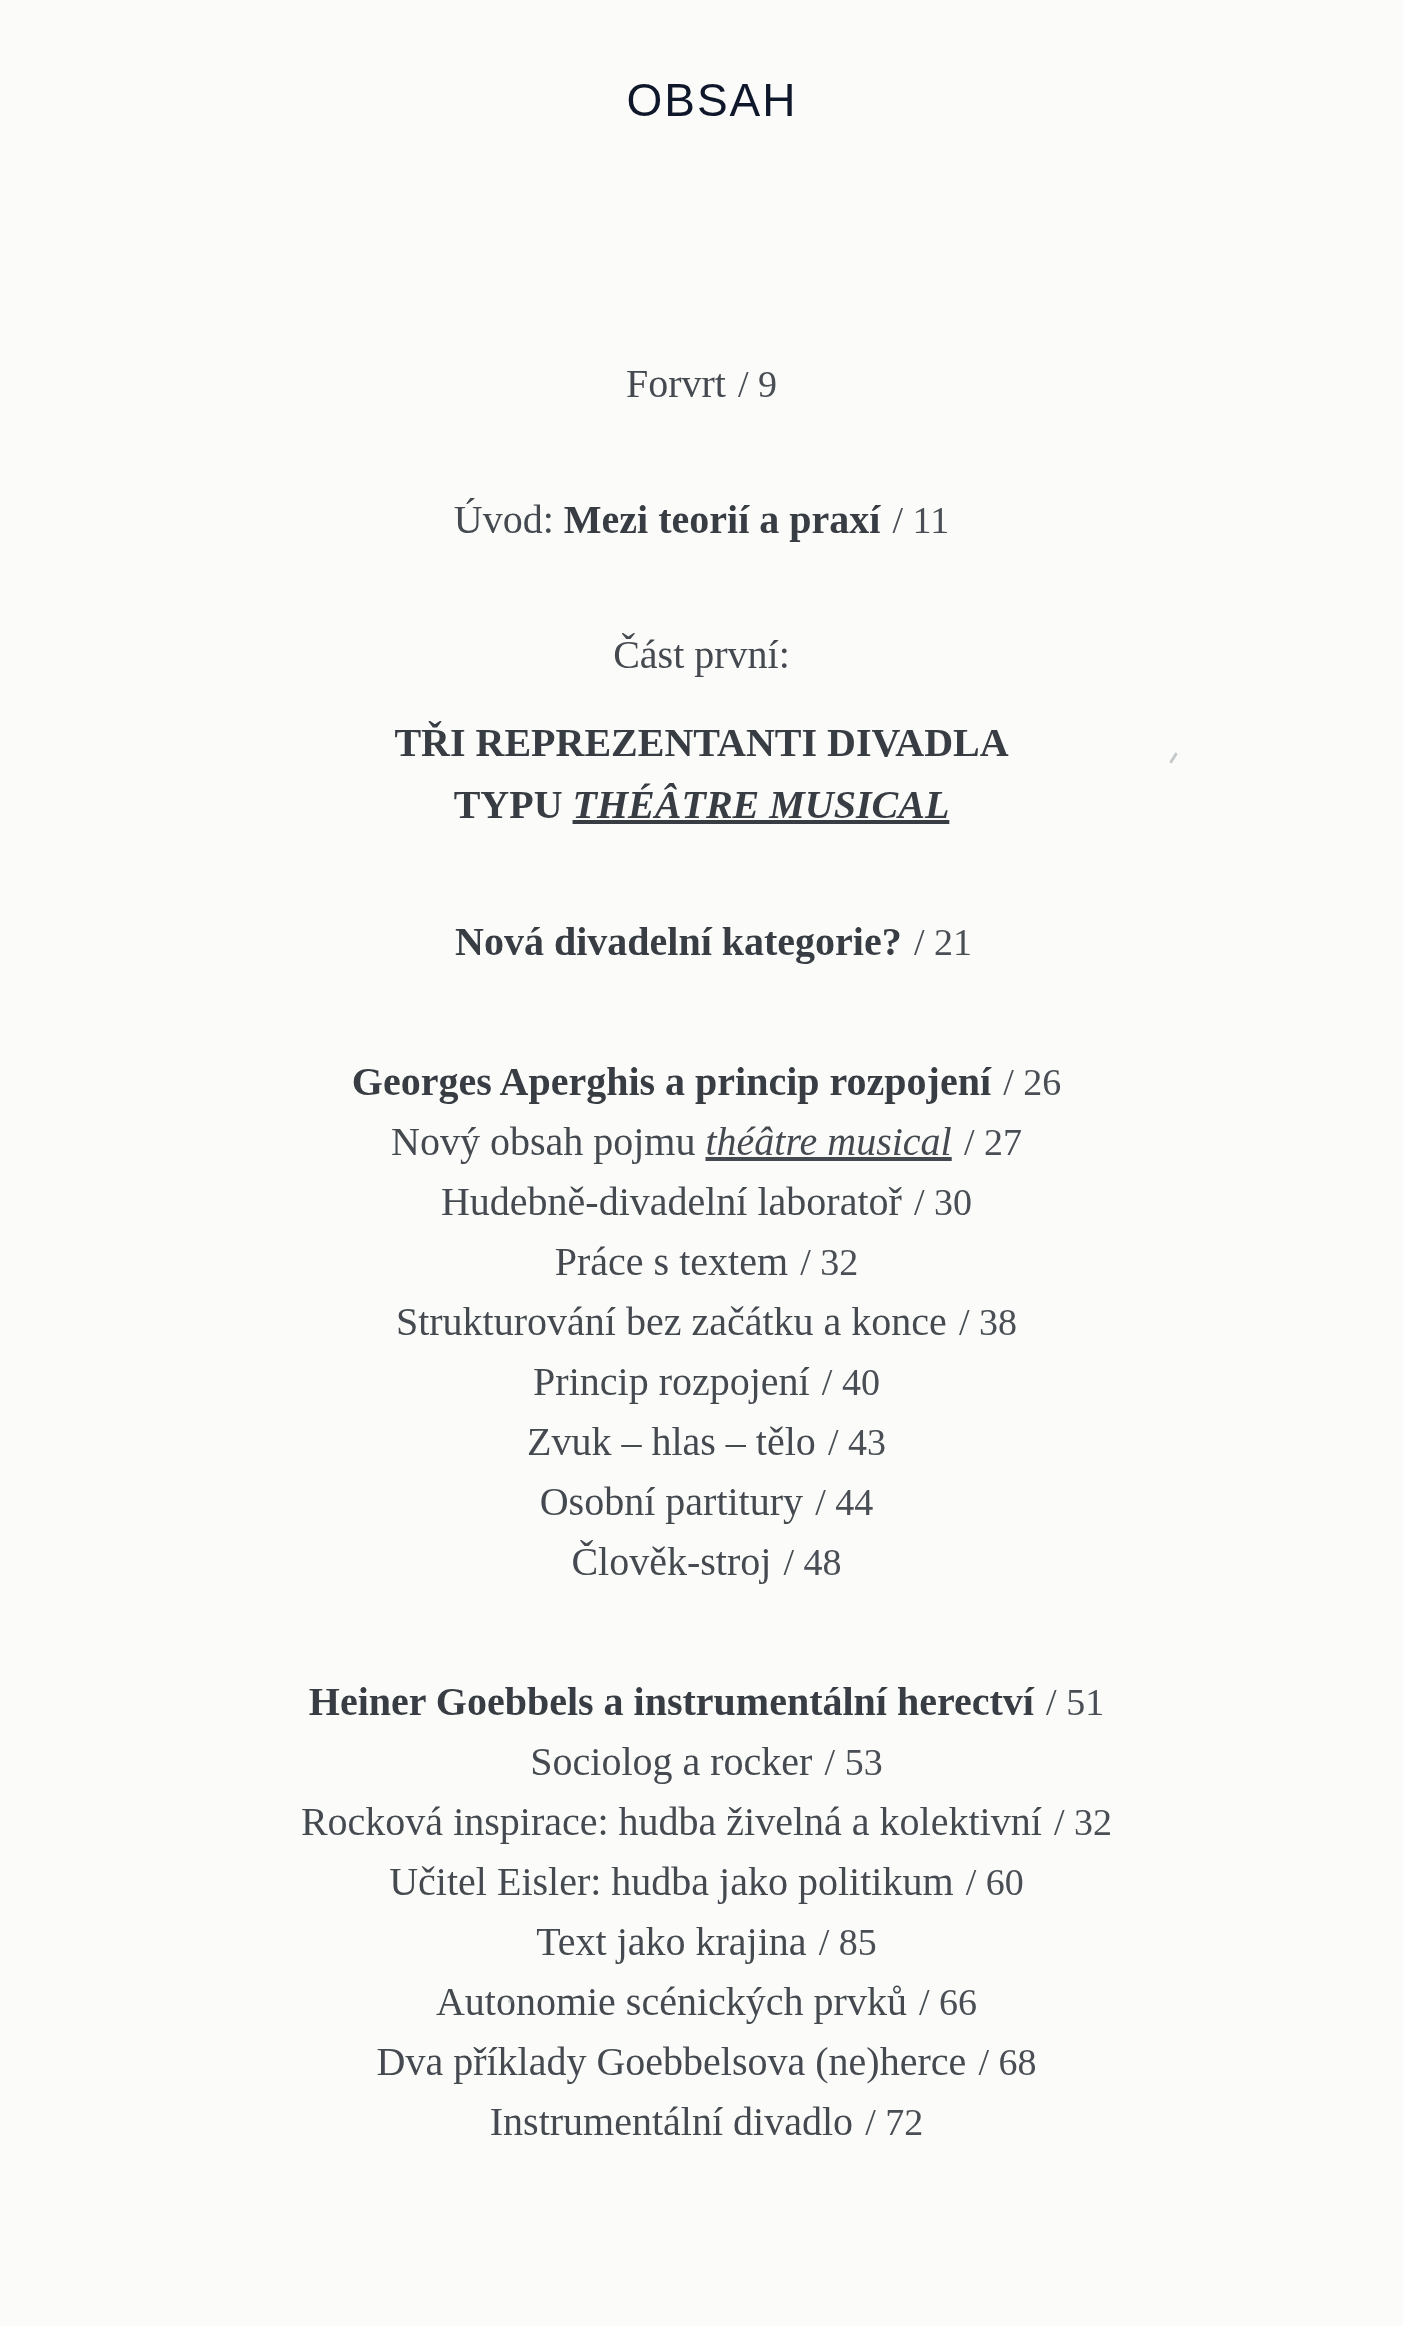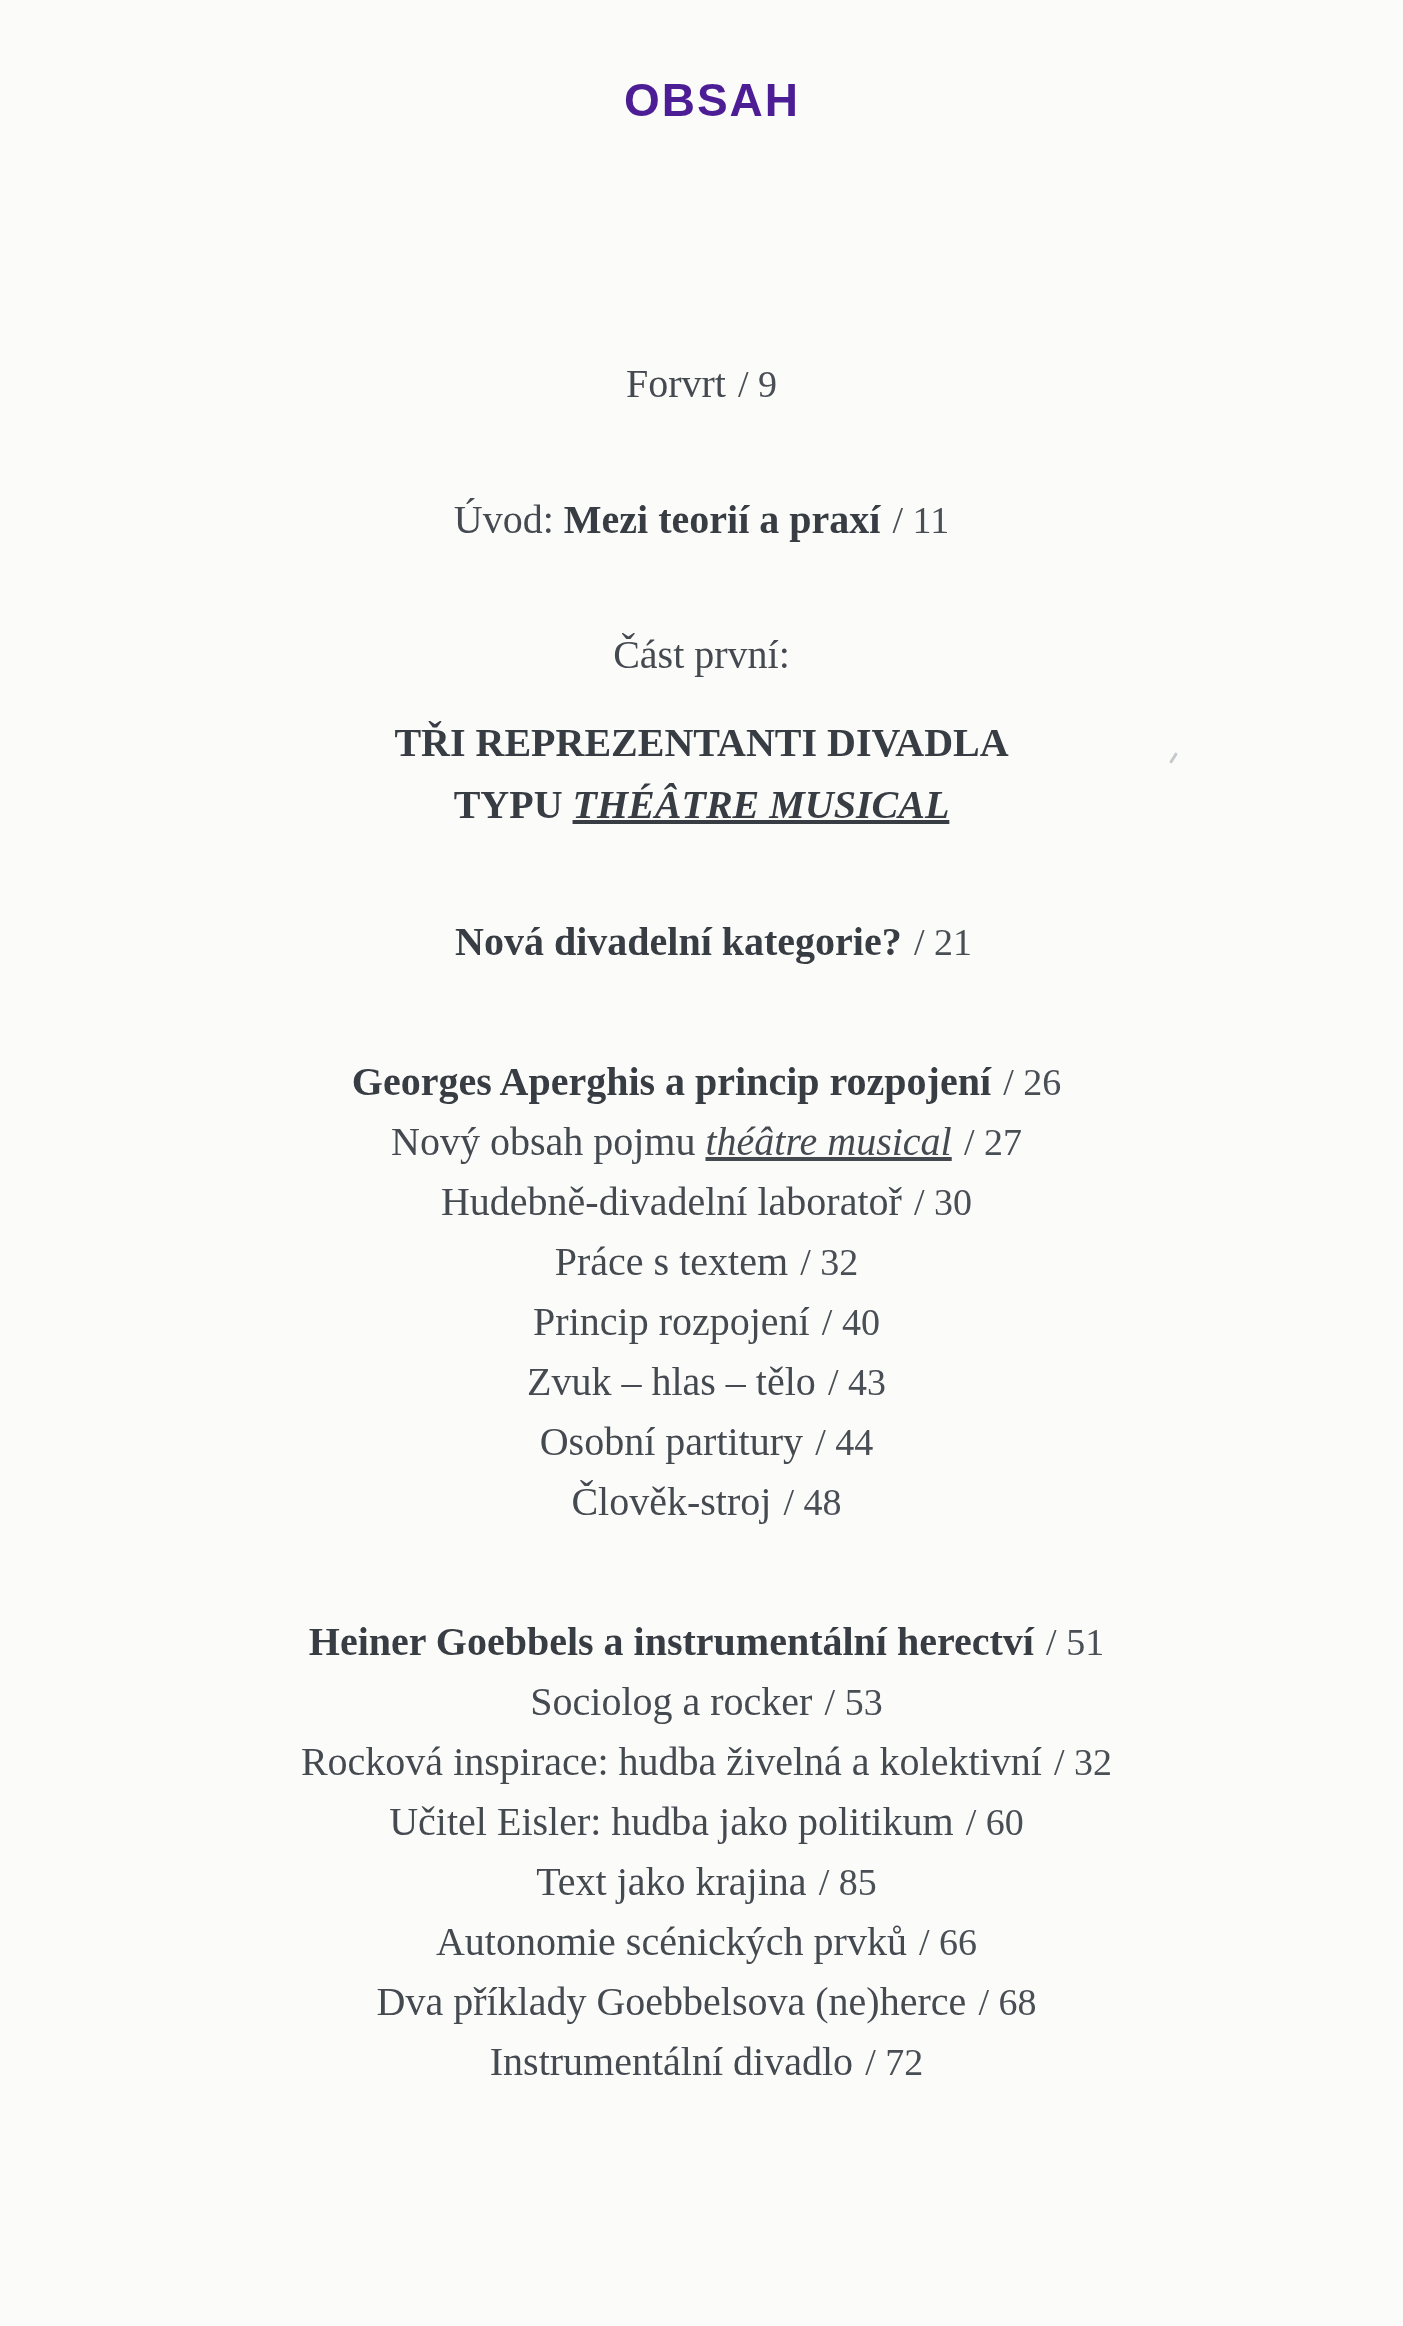--- a/index.html
+++ b/index.html
@@ -18,25 +18,25 @@
     width: 1403px;
     height: 2326px;
     padding-top: 74px;
     text-align: center;
     font-family: "Liberation Serif", "DejaVu Serif", serif;
     font-size: 40px;
     color: #454a51;
   }
   .obsah {
     font-family: "Liberation Sans", "DejaVu Sans", sans-serif;
-    font-weight: 700;
+    font-weight: 400;
     font-size: 46px;
     letter-spacing: 2px;
     line-height: 52px;
-    color: #4c1d95;
+    color: #0f172a;
     padding-left: 21px;
   }
   .line { line-height: 60px; white-space: nowrap; }
   .b { font-weight: 700; color: #383d44; margin-top: 26px; }
   .i { font-style: italic; text-decoration: underline; }
   .pg {
     margin-left: 0.32em;
     font-size: 0.95em;
     color: #4a4f56;
   }
@@ -90,20 +90,21 @@
 
   <div class="line l-category">
     <span class="b">Nová divadelní kategorie?</span><span class="pg">/ 21</span>
   </div>
 
   <div class="section">
       <div class="line"><span class="b">Georges Aperghis a princip rozpojení</span><span class="pg">/ 26</span></div>
       <div class="line"><span>Nový obsah pojmu </span><span class="i">théâtre musical</span><span class="pg">/ 27</span></div>
       <div class="line"><span>Hudebně-divadelní laboratoř</span><span class="pg">/ 30</span></div>
       <div class="line"><span>Práce s textem</span><span class="pg">/ 32</span></div>
+      <div class="line"><span>Strukturování bez začátku a konce</span><span class="pg">/ 38</span></div>
       <div class="line"><span>Princip rozpojení</span><span class="pg">/ 40</span></div>
       <div class="line"><span>Zvuk – hlas – tělo</span><span class="pg">/ 43</span></div>
       <div class="line"><span>Osobní partitury</span><span class="pg">/ 44</span></div>
       <div class="line"><span>Člověk-stroj</span><span class="pg">/ 48</span></div>
     </div>
 
   <div class="section">
       <div class="line"><span class="b">Heiner Goebbels a instrumentální herectví</span><span class="pg">/ 51</span></div>
       <div class="line"><span>Sociolog a rocker</span><span class="pg">/ 53</span></div>
       <div class="line"><span>Rocková inspirace: hudba živelná a kolektivní</span><span class="pg">/ 32</span></div>

